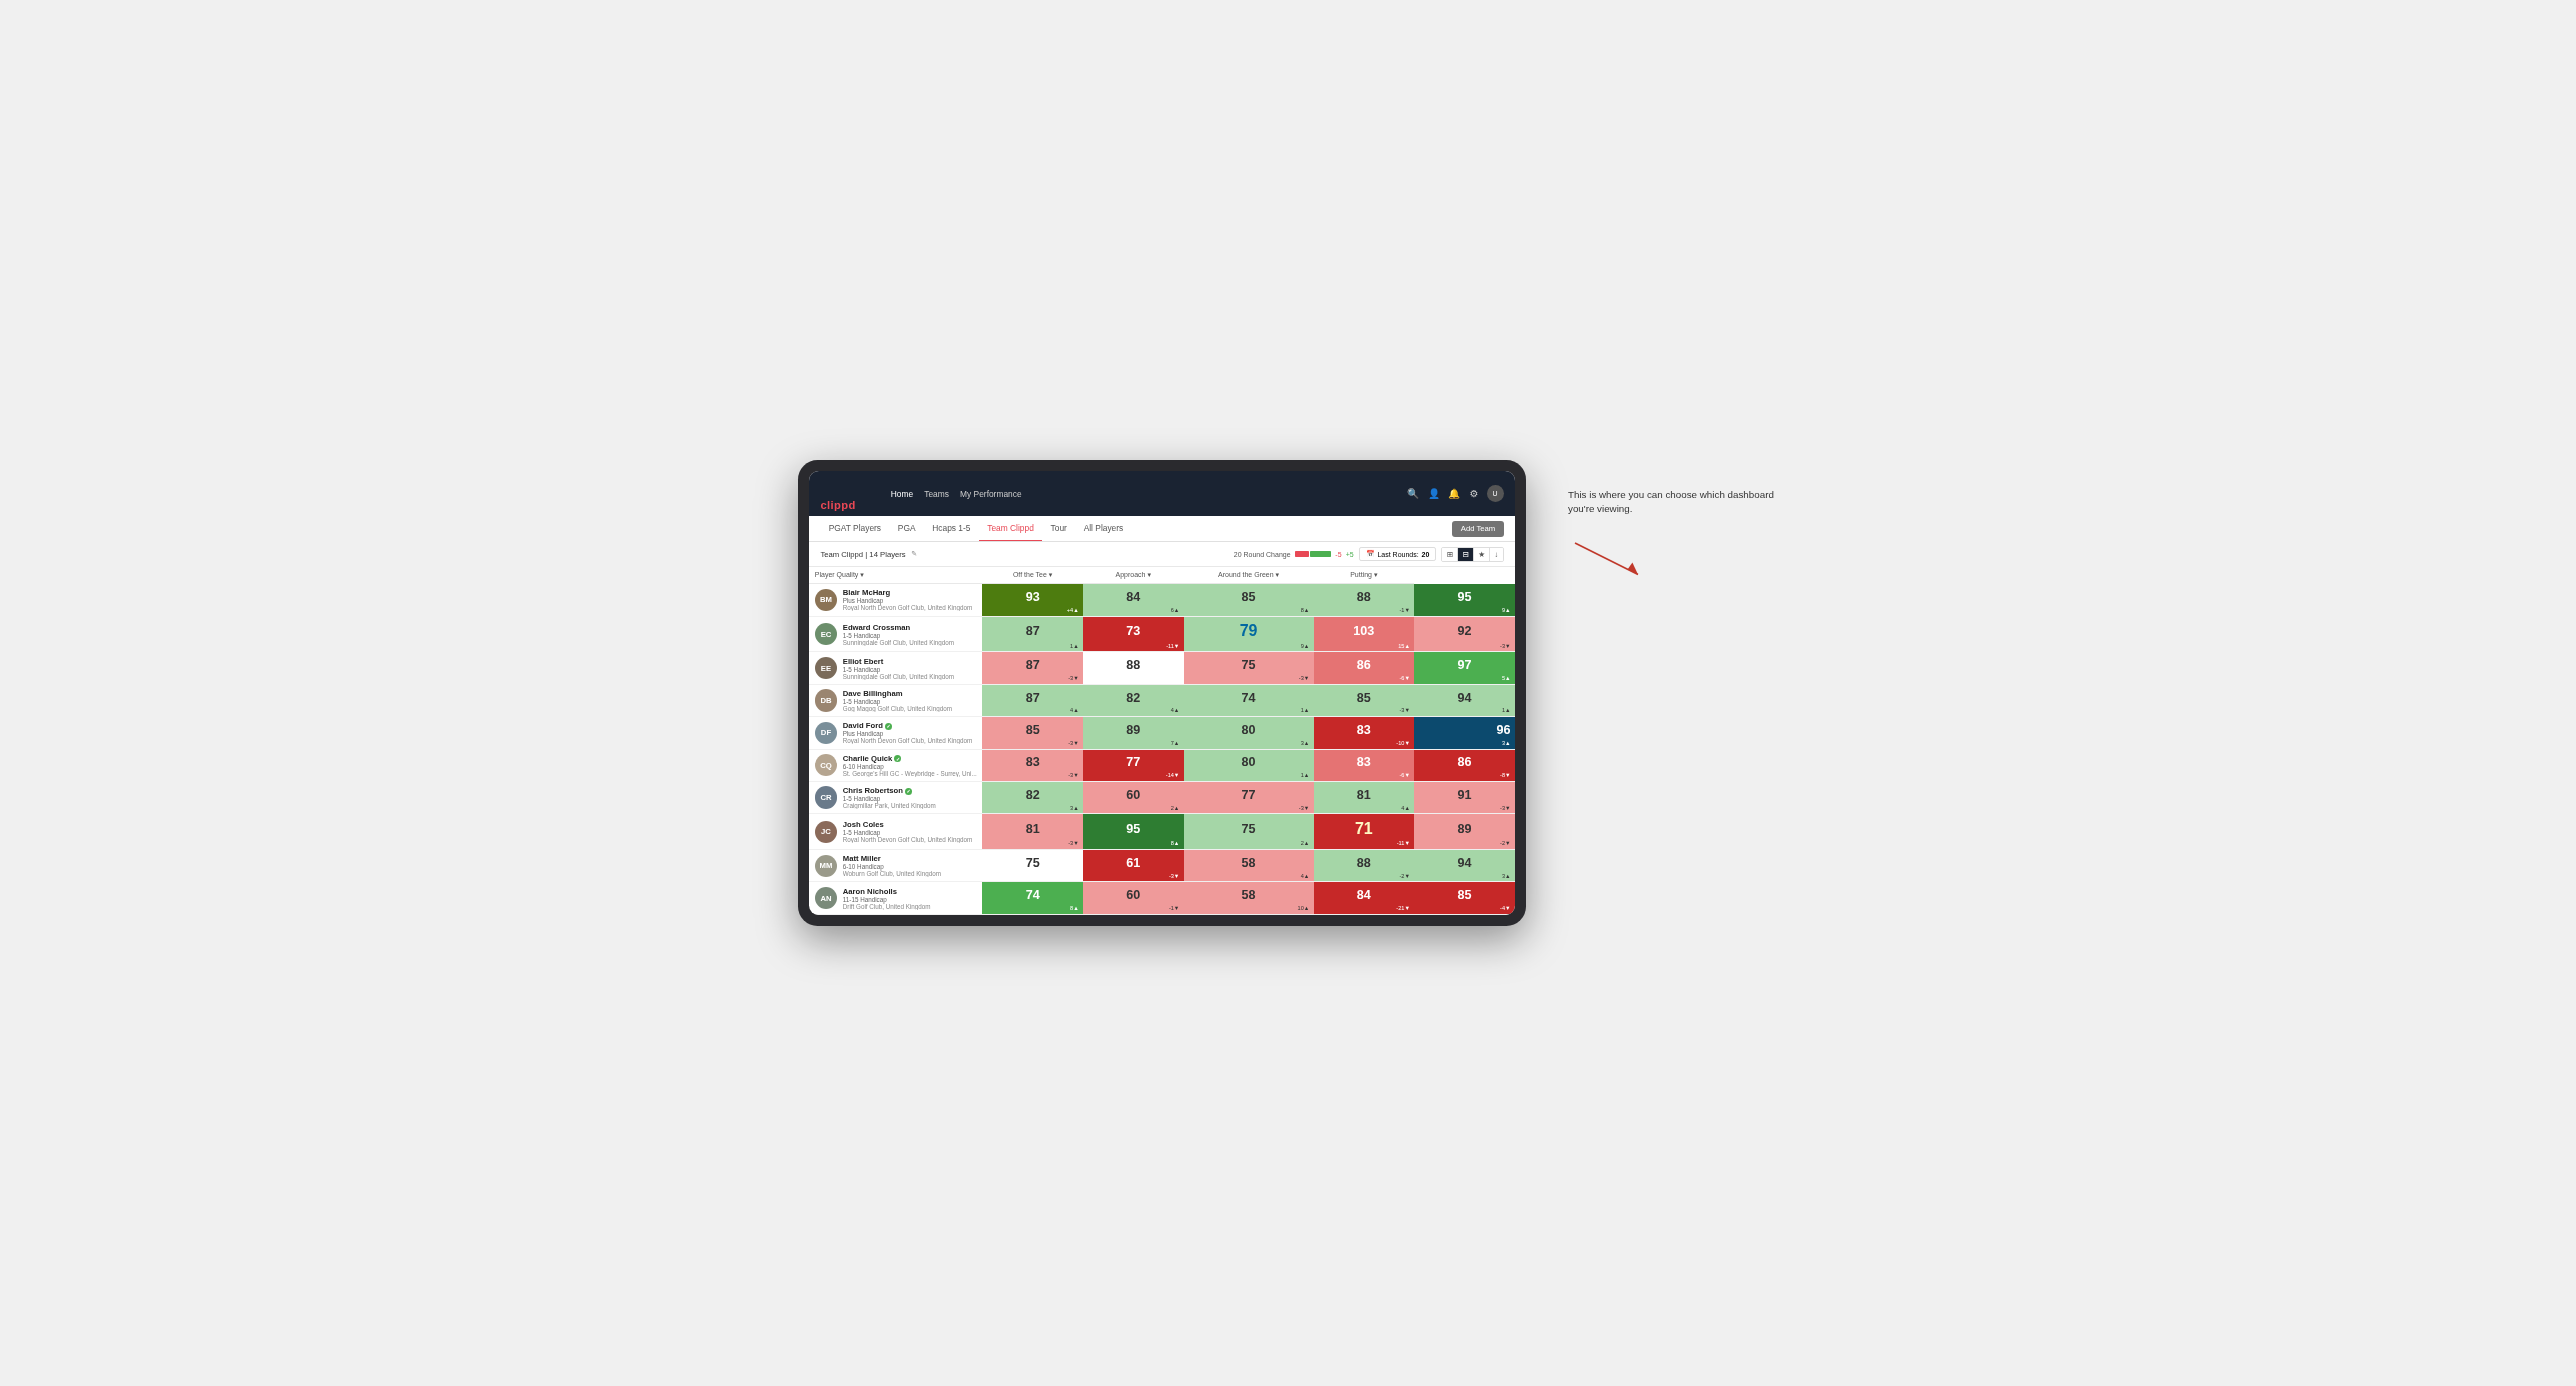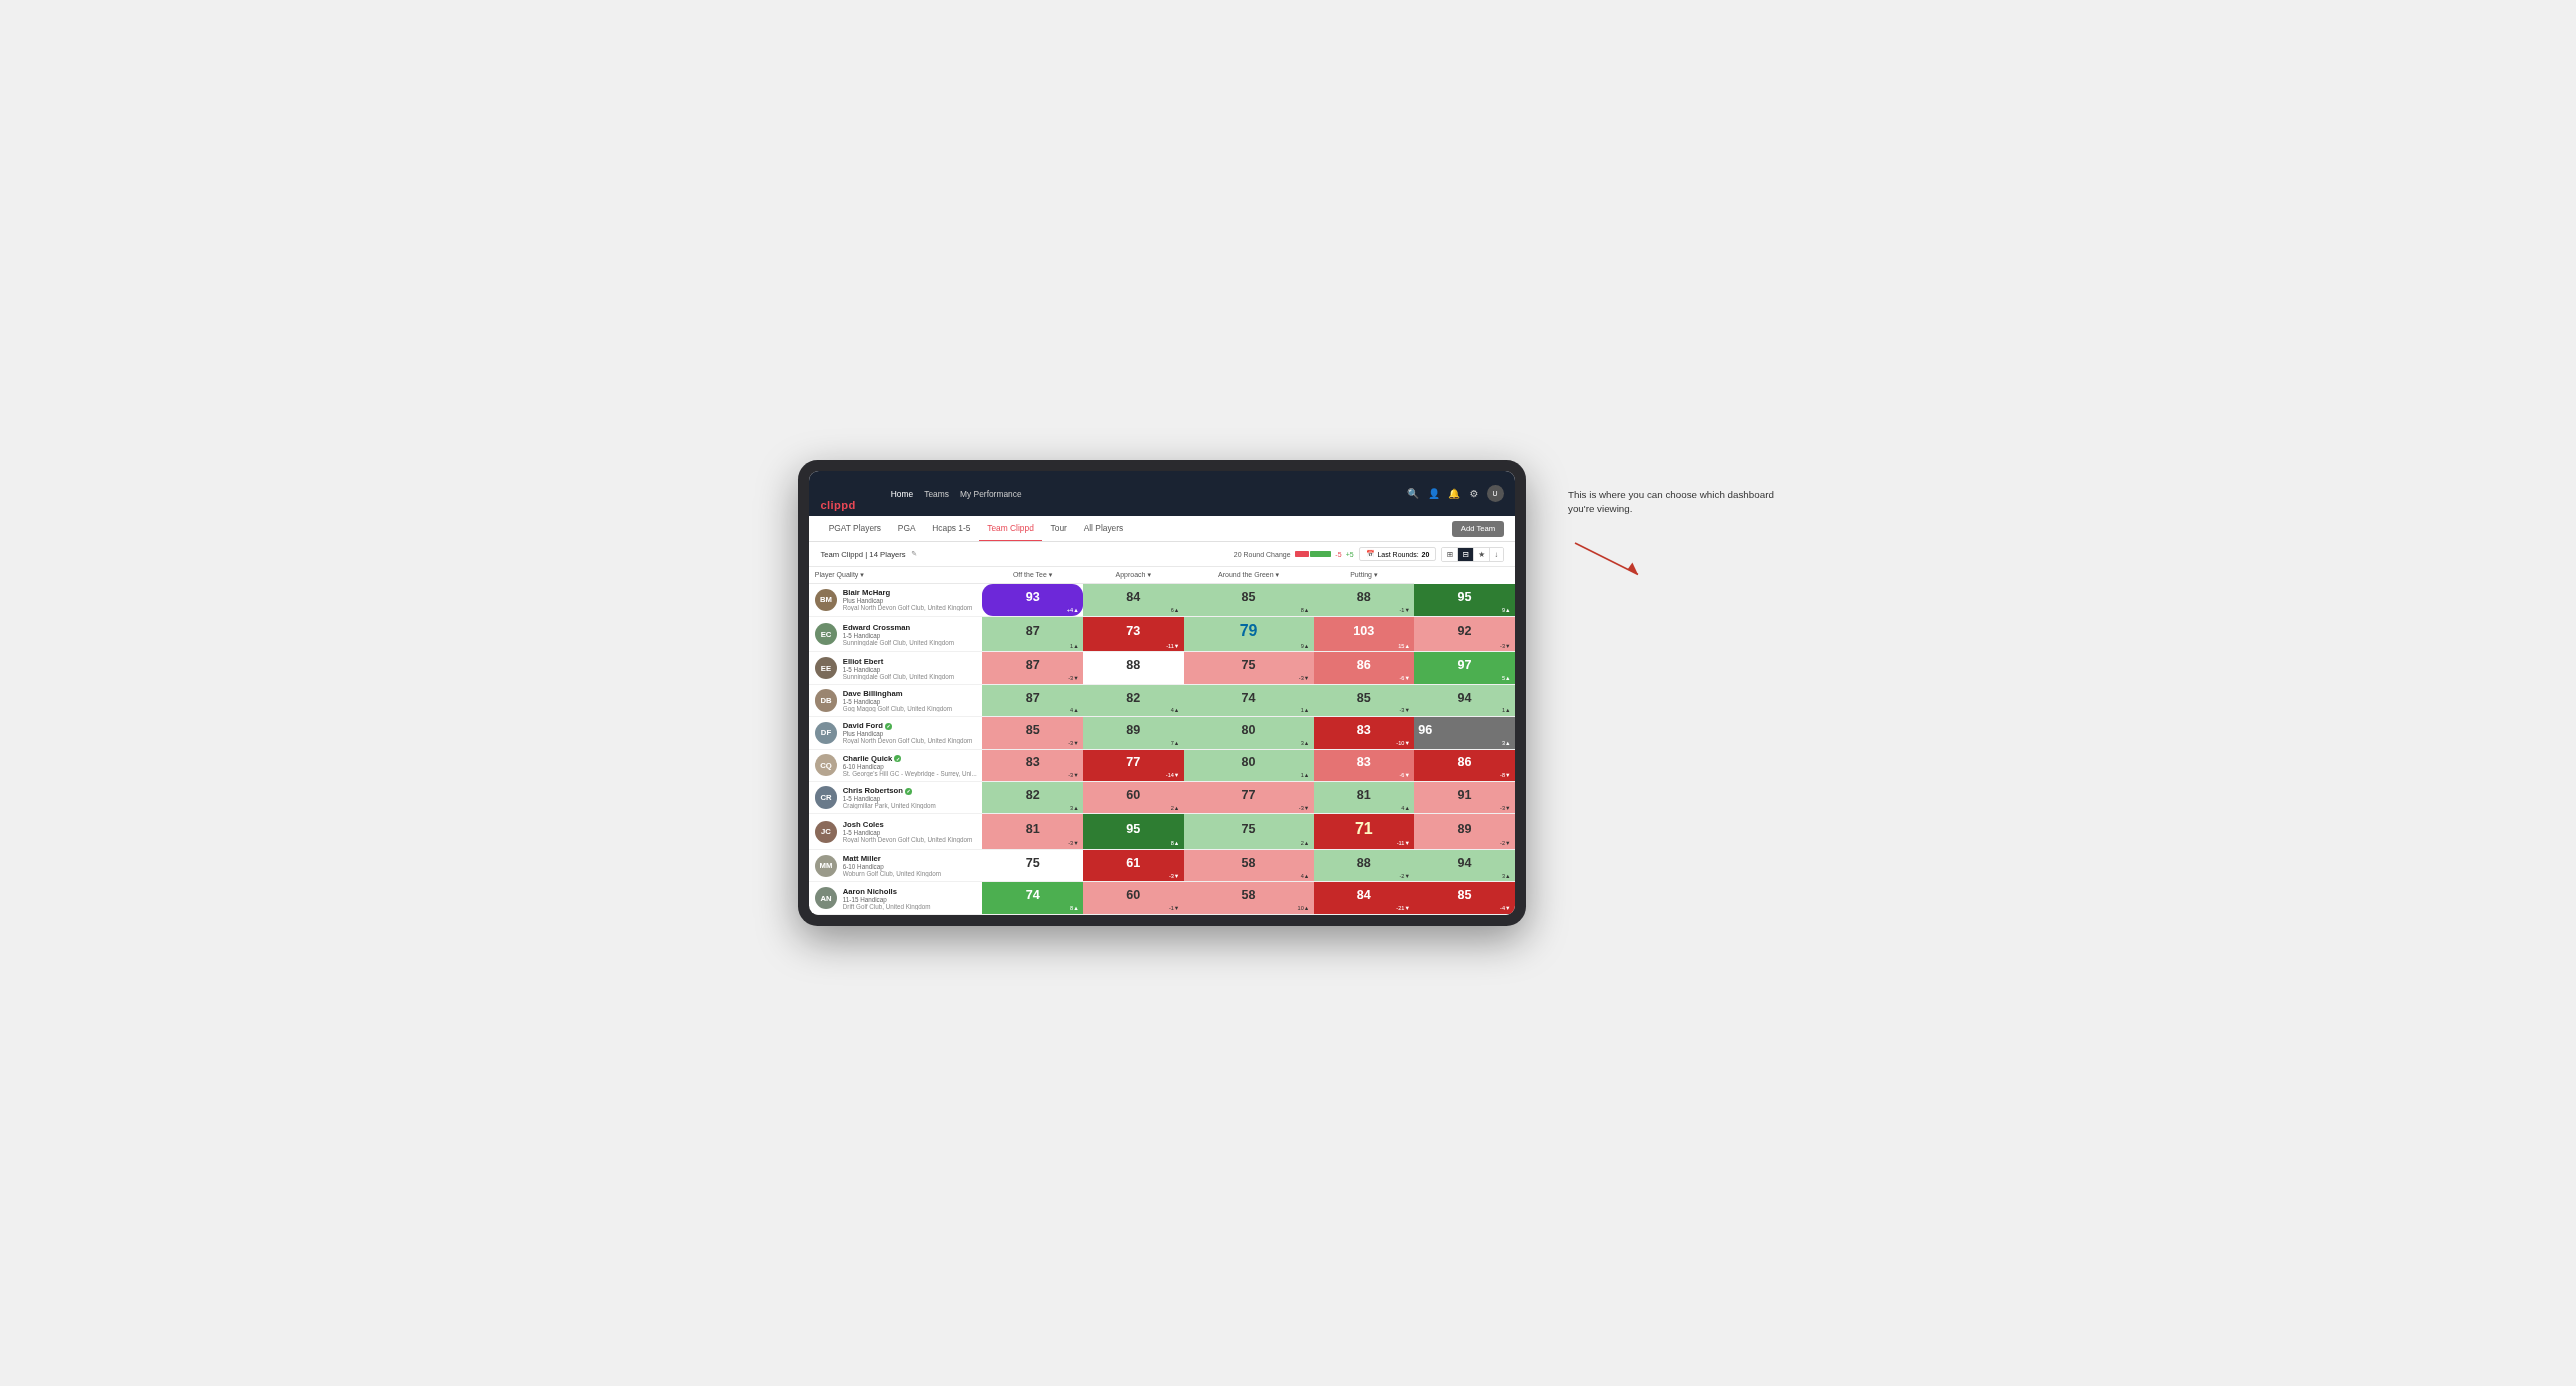--- a/index.html
+++ b/index.html
@@ -411,21 +411,21 @@
                 <td>
     <div class="player-cell">
       <div class="player-avatar" style="background:#8B7355;">BM</div>
       <div class="player-info">
         <div class="player-name">Blair McHarg</div>
         <div class="player-handicap">Plus Handicap</div>
         <div class="player-club">Royal North Devon Golf Club, United Kingdom</div>
       </div>
     </div>
   </td>
-                <td style="background-color: #6d28d9; text-align: center; position: relative; padding: 5.6px 4.2px 11.2px; min-width: 56px; border-radius: 11px;">
+                <td style="background-color: #4d7c0f; text-align: center; position: relative; padding: 5.6px 4.2px 11.2px; min-width: 56px;">
       <span style="font-size:12.6px;font-weight:700;color:#fff;">93</span>
       <span style="font-size:5.6px;color:#fff;position:absolute;bottom:2.8px;right:4.2px;">+4▲</span>
     </td>
                 <td style="background-color: rgb(165, 214, 167); text-align: center; position: relative; padding: 5.6px 4.2px 11.2px; min-width: 56px;">
       <span style="font-size:12.6px;font-weight:700;color:#333;">84</span>
       <span style="font-size:5.6px;color:#333;position:absolute;bottom:2.8px;right:4.2px;">6▲</span>
     </td>
                 <td style="background-color: rgb(165, 214, 167); text-align: center; position: relative; padding: 5.6px 4.2px 11.2px; min-width: 56px;">
       <span style="font-size:12.6px;font-weight:700;color:#333;">85</span>
       <span style="font-size:5.6px;color:#333;position:absolute;bottom:2.8px;right:4.2px;">8▲</span>
@@ -555,21 +555,21 @@
       <span style="font-size:5.6px;color:#333;position:absolute;bottom:2.8px;right:4.2px;">7▲</span>
     </td>
                 <td style="background-color: rgb(165, 214, 167); text-align: center; position: relative; padding: 5.6px 4.2px 11.2px; min-width: 56px;">
       <span style="font-size:12.6px;font-weight:700;color:#333;">80</span>
       <span style="font-size:5.6px;color:#333;position:absolute;bottom:2.8px;right:4.2px;">3▲</span>
     </td>
                 <td style="background-color: rgb(198, 40, 40); text-align: center; position: relative; padding: 5.6px 4.2px 11.2px; min-width: 56px;">
       <span style="font-size:12.6px;font-weight:700;color:#fff;">83</span>
       <span style="font-size:5.6px;color:#fff;position:absolute;bottom:2.8px;right:4.2px;">-10▼</span>
     </td>
-                <td style="background-color: #737373; text-align: left; position: relative; padding: 5.6px 4.2px 11.2px; min-width: 56px;">
+                <td style="background-color: #0c4a6e; text-align: right; position: relative; padding: 5.6px 4.2px 11.2px; min-width: 56px;">
       <span style="font-size:12.6px;font-weight:700;color:#fff;">96</span>
       <span style="font-size:5.6px;color:#fff;position:absolute;bottom:2.8px;right:4.2px;">3▲</span>
     </td>
               </tr>
               <tr>
                 <td>
     <div class="player-cell">
       <div class="player-avatar" style="background:#B5A590;">CQ</div>
       <div class="player-info">
         <div class="player-name">Charlie Quick <span class="verified-badge">✓</span></div>

